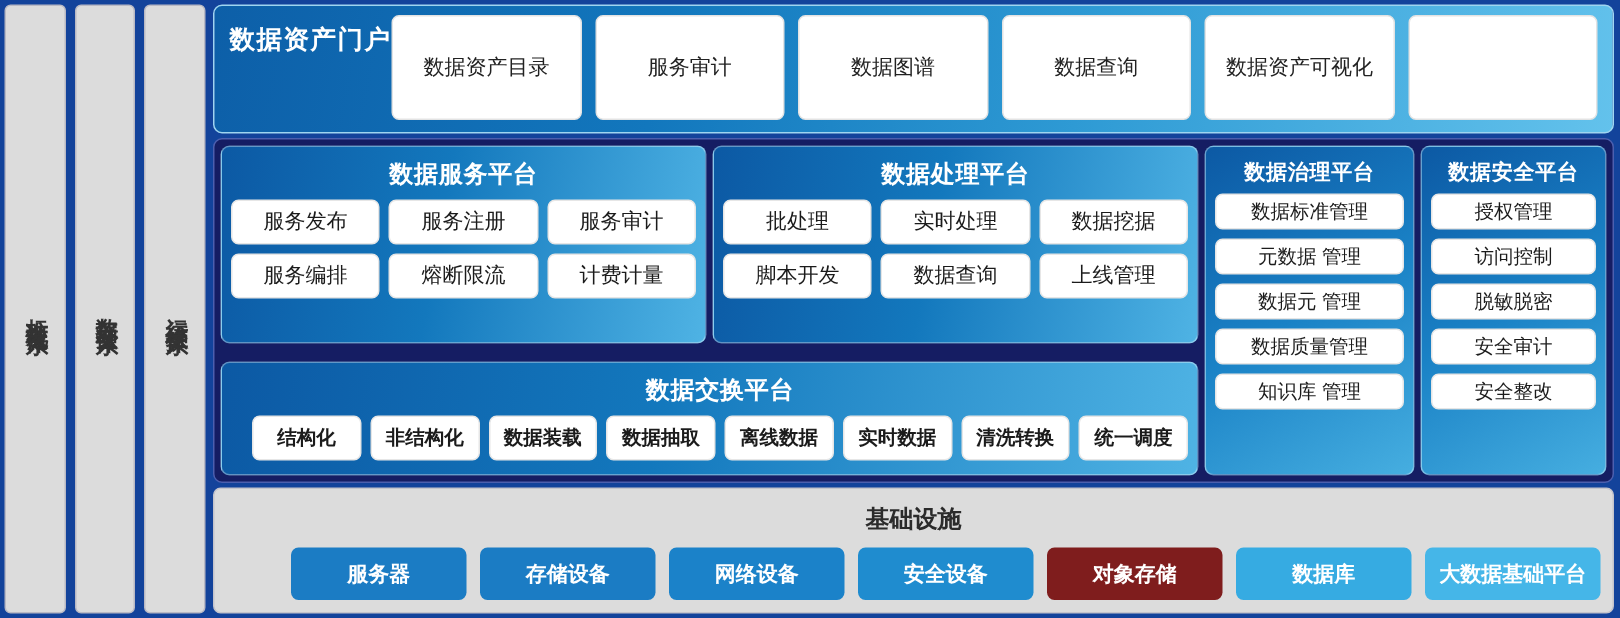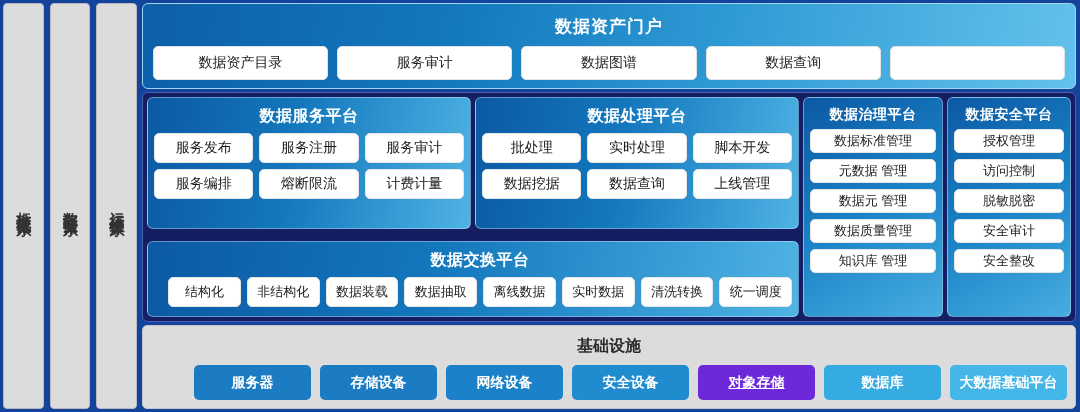--- a/index.html
+++ b/index.html
@@ -30,21 +30,21 @@
   
   .main{position:absolute;left:140px;top:0;width:940px;height:412px;
         display:flex;flex-direction:column;padding:3px 4px 3px 2px;box-sizing:border-box;gap:3px;}
 
   
   .portal{
     height:86px;border-radius:6px;box-sizing:border-box;
     background:linear-gradient(100deg,#0d5fa8 0%,#1277bd 32%,#2e9ad4 62%,#63c2ec 100%);
     border:1px solid #9fd5f0;
     padding:6px 10px 8px 10px;
-    display:flex;flex-direction:column;
+    display:flex;flex-direction:row;
   }
   .portal-title{
     text-align:center;color:#fff;font-weight:700;font-size:17px;
     letter-spacing:1px;margin:5px 0 8px 0;
   }
   .portal-row{display:flex;gap:9px;flex:1;}
   .portal-chip{
     flex:1;background:#fff;border-radius:5px;border:1px solid #e3e3e3;
     display:flex;align-items:center;justify-content:center;
     font-size:14px;color:#222;white-space:nowrap;
@@ -81,21 +81,21 @@
   .chips{display:flex;flex-wrap:wrap;gap:6px;flex:1;align-content:flex-start;}
   .chips.grid3 > .chip{width:calc((100% - 12px)/3);height:30px;}
   .chips.col > .chip{width:100%;height:24px;}
   .chips.row8 > .chip{flex:1;height:30px;}
   .chip{
     background:#fff;border-radius:5px;border:1px solid #e6e6e6;
     display:flex;align-items:center;justify-content:center;
     font-size:14px;color:#1b1b1b;white-space:nowrap;box-sizing:border-box;
   }
   .chips.col > .chip{font-size:13px;}
-  .chips.row8 > .chip{font-size:13px;}
+  .chips.row8 > .chip{font-size:13px;font-weight:bold;}
 
   
   .infra{
     height:84px;background:#dcdcdc;border-radius:5px;border:1px solid #c4c4cc;
     box-sizing:border-box;padding:5px 8px 8px 8px;display:flex;flex-direction:column;
   }
   .infra-title{text-align:center;font-size:16px;font-weight:700;color:#2b2b2b;margin:5px 0 8px 0;}
   .infra-row{display:flex;gap:9px;flex:1;}
   .infra-chip{
     flex:1;border-radius:5px;display:flex;align-items:center;justify-content:center;
@@ -121,20 +121,21 @@
 
   <div class="main">
 
     <div class="portal">
       <div class="portal-title">数据资产门户</div>
       <div class="portal-row">
         <div class="portal-chip">数据资产目录</div>
         <div class="portal-chip">服务审计</div>
         <div class="portal-chip">数据图谱</div>
         <div class="portal-chip">数据查询</div>
+        <div class="portal-chip">数据资产可视化</div>
         <div class="portal-chip"></div>
       </div>
     </div>
 
     <div class="navy">
 
       <div class="navy-top">
 
         <div class="col-left">
 
@@ -150,22 +151,22 @@
                 <div class="chip">熔断限流</div>
                 <div class="chip">计费计量</div>
               </div>
             </div>
 
             <div class="panel g-process">
               <div class="panel-title">数据处理平台</div>
               <div class="chips grid3">
                 <div class="chip">批处理</div>
                 <div class="chip">实时处理</div>
+                <div class="chip">数据挖据</div>
                 <div class="chip">脚本开发</div>
-                <div class="chip">数据挖据</div>
                 <div class="chip">数据查询</div>
                 <div class="chip">上线管理</div>
               </div>
             </div>
 
           </div>
 
           <div class="panel g-exchange">
             <div class="panel-title">数据交换平台</div>
             <div class="chips row8">
@@ -207,20 +208,20 @@
       </div>
     </div>
 
     <div class="infra">
       <div class="infra-title">基础设施</div>
       <div class="infra-row">
         <div class="infra-chip" style="background: rgb(27, 124, 196); margin-left: 43px;">服务器</div>
         <div class="infra-chip" style="background: rgb(27, 124, 196);">存储设备</div>
         <div class="infra-chip" style="background: rgb(27, 130, 201);">网络设备</div>
         <div class="infra-chip" style="background: rgb(31, 140, 207);">安全设备</div>
-        <div class="infra-chip" style="background: #6d28d9; text-decoration: underline;">对象存储</div>
+        <div class="infra-chip" style="background: #7f1d1d;">对象存储</div>
         <div class="infra-chip" style="background: rgb(54, 171, 226);">数据库</div>
         <div class="infra-chip" style="background: rgb(69, 182, 232);">大数据基础平台</div>
       </div>
     </div>
 
   </div>
 </div>
 
 </body></html>

